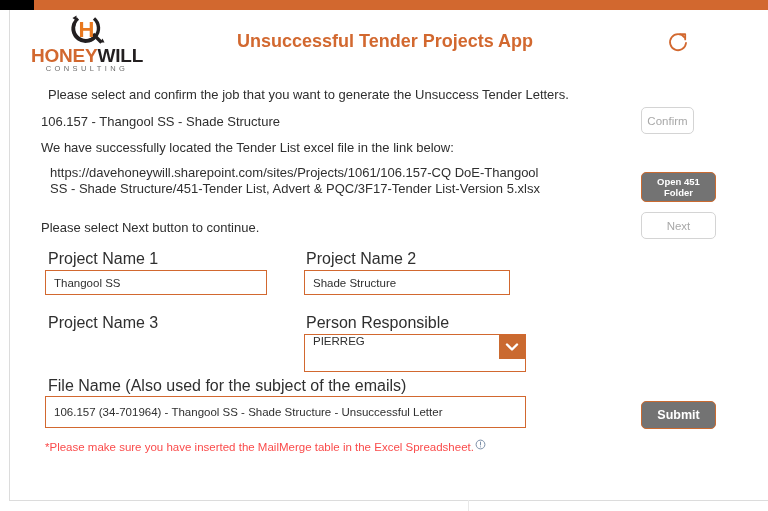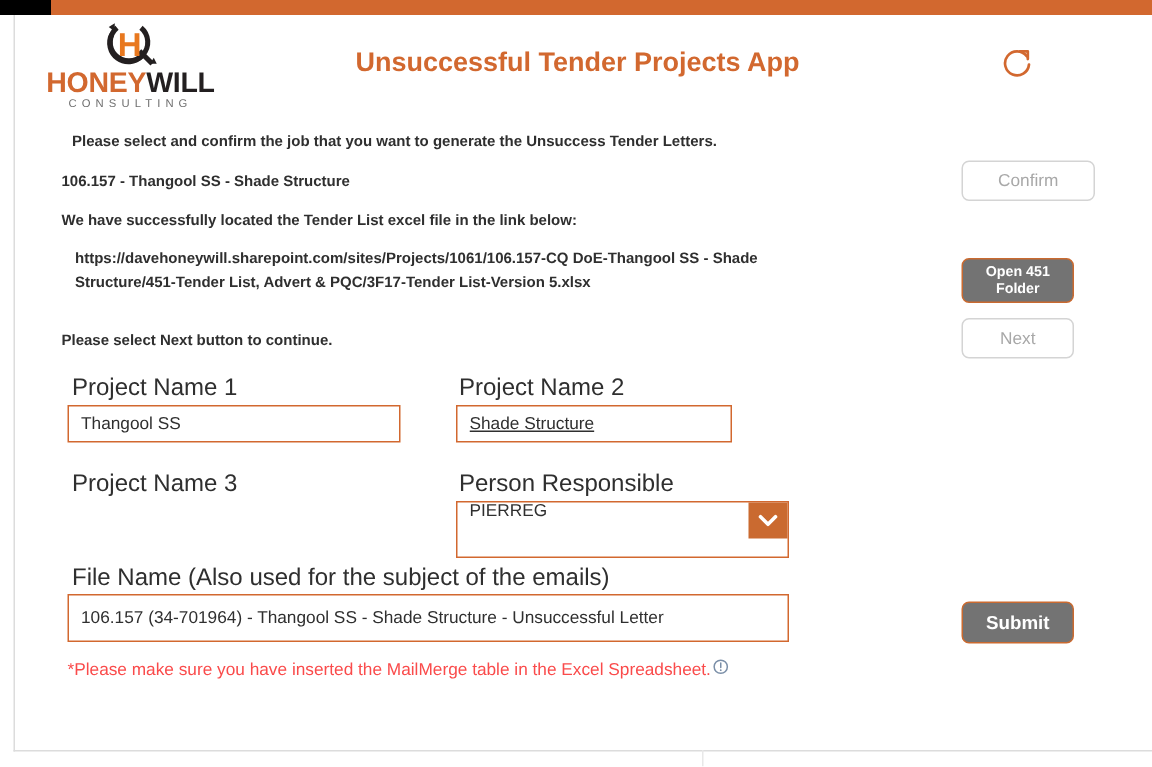--- a/index.html
+++ b/index.html
@@ -65,21 +65,21 @@
     font-size: 18px; font-weight: bold; color: #d2682f;
     white-space: nowrap;
   }
   .refresh-btn {
     position: absolute; left: 664px; top: 28px; width: 30px; height: 30px;
     cursor: pointer;
   }
   
   .txt {
     position: absolute;
-    font-size: 10px; color: #2f2f2f; line-height: 15px; font-weight: bold;
+    font-size: 13px; color: #2f2f2f; line-height: 15px;
   }
   .t-intro  { left: 48px; top: 87px; }
   .t-job    { left: 41px; top: 114px; }
   .t-found  { left: 41px; top: 140px; }
   .t-url    { left: 50px; top: 165px; width: 500px; line-height: 15.5px; }
   .t-next   { left: 41px; top: 220px; }
   
   .btn {
     position: absolute;
     font-family: "Liberation Sans", sans-serif;
@@ -94,21 +94,21 @@
     background: #ffffff;
     border: 1px solid #d4d4d4;
     color: #a8a8a8;
   }
   .btn-primary {
     background: #737373;
     border: 1px solid #ca6a30;
     color: #ffffff;
     font-weight: bold;
   }
-  .b-confirm { left: 641px; top: 107px; width: 89px; height: 27px; }
+  .b-confirm { left: 641px; top: 107px; width: 53px; height: 27px; }
   .b-open451 { left: 641px; top: 172px; width: 75px; height: 30px;
                font-size: 9.5px; line-height: 11px; }
   .b-next    { left: 641px; top: 212px; width: 75px; height: 27px; }
   .b-submit  { left: 641px; top: 401px; width: 75px; height: 28px;
                font-size: 12.5px; }
   
   .field-label {
     position: absolute;
     font-size: 16px; color: #2f2f2f; white-space: nowrap;
   }
@@ -118,21 +118,21 @@
     background: #ffffff;
     font-family: "Liberation Sans", sans-serif;
     font-size: 11.5px;
     color: #2f2f2f;
     padding: 0 8px;
     outline: none;
   }
   .l-pn1 { left: 48px;  top: 250px; }
   .i-pn1 { left: 45px;  top: 270px; width: 222px; height: 25px; }
   .l-pn2 { left: 306px; top: 250px; }
-  .i-pn2 { left: 304px; top: 270px; width: 184px; height: 25px; text-decoration: underline; }
+  .i-pn2 { left: 304px; top: 270px; width: 206px; height: 25px; }
   .l-pn3 { left: 48px;  top: 314px; }
   .i-pn3 { left: 45px;  top: 334px; width: 222px; height: 25px; }
   .l-pr  { left: 306px; top: 314px; }
   .select-wrap {
     position: absolute; left: 304px; top: 334px; width: 222px; height: 38px;
     border: 1px solid #d2682f; background: #ffffff;
     display: flex; align-items: flex-start;
   }
   .select-value {
     flex: 1; padding-left: 8px;

